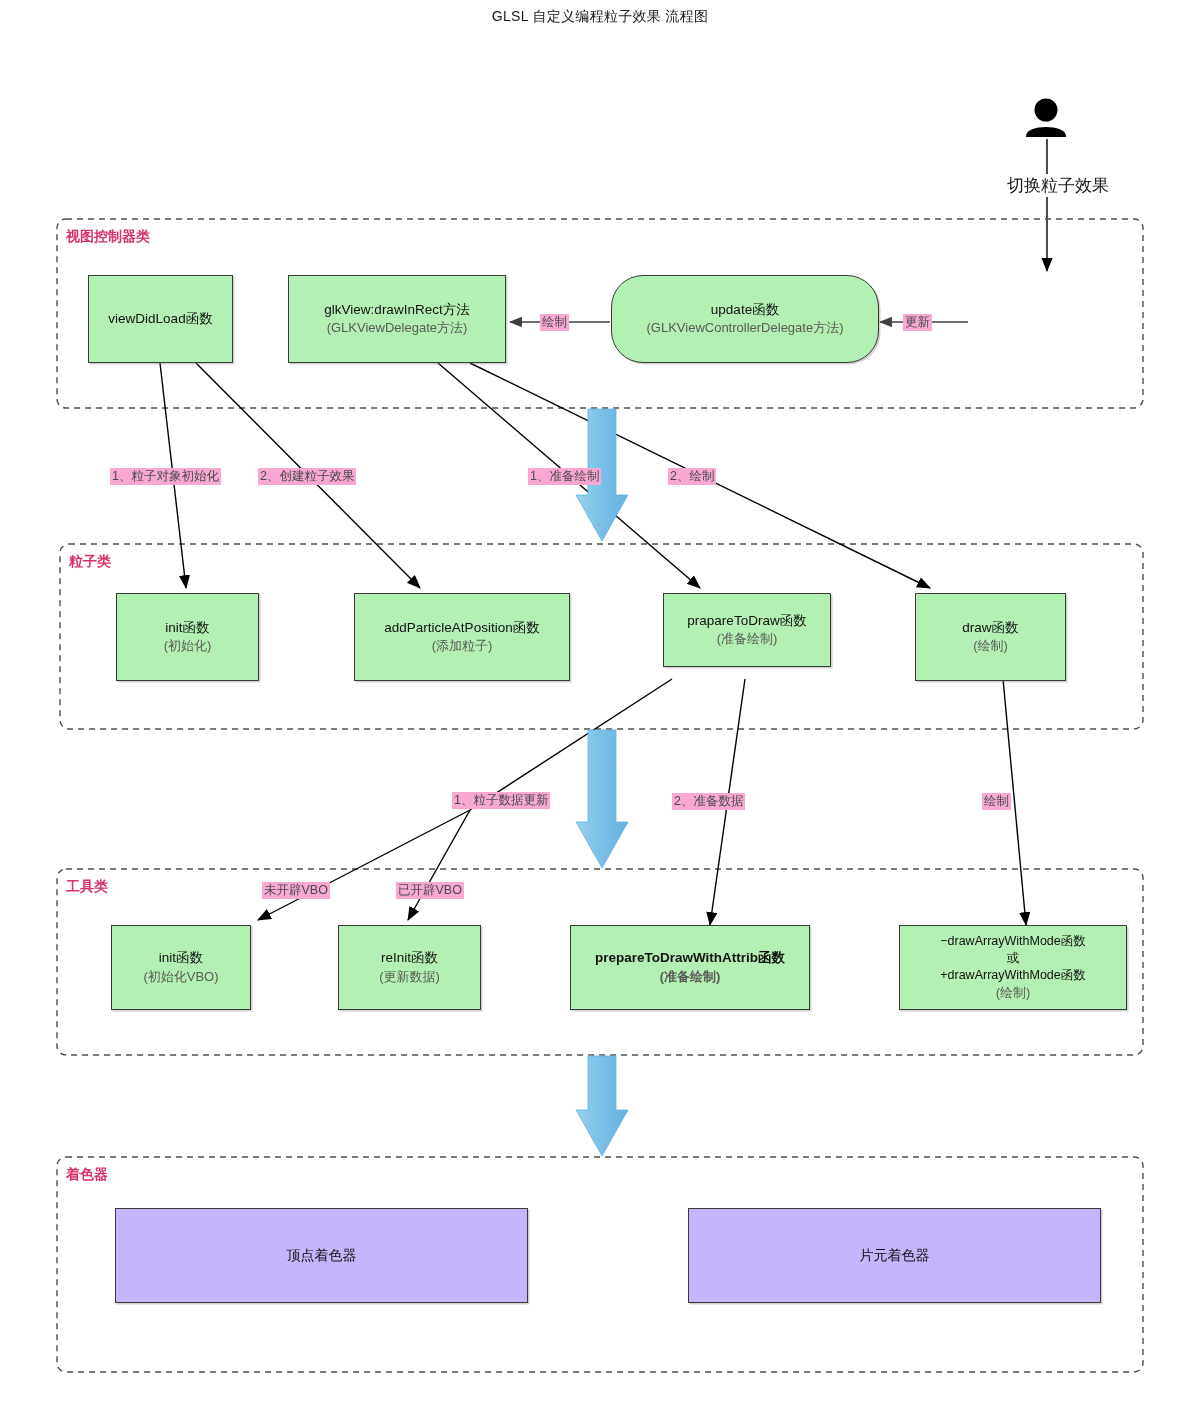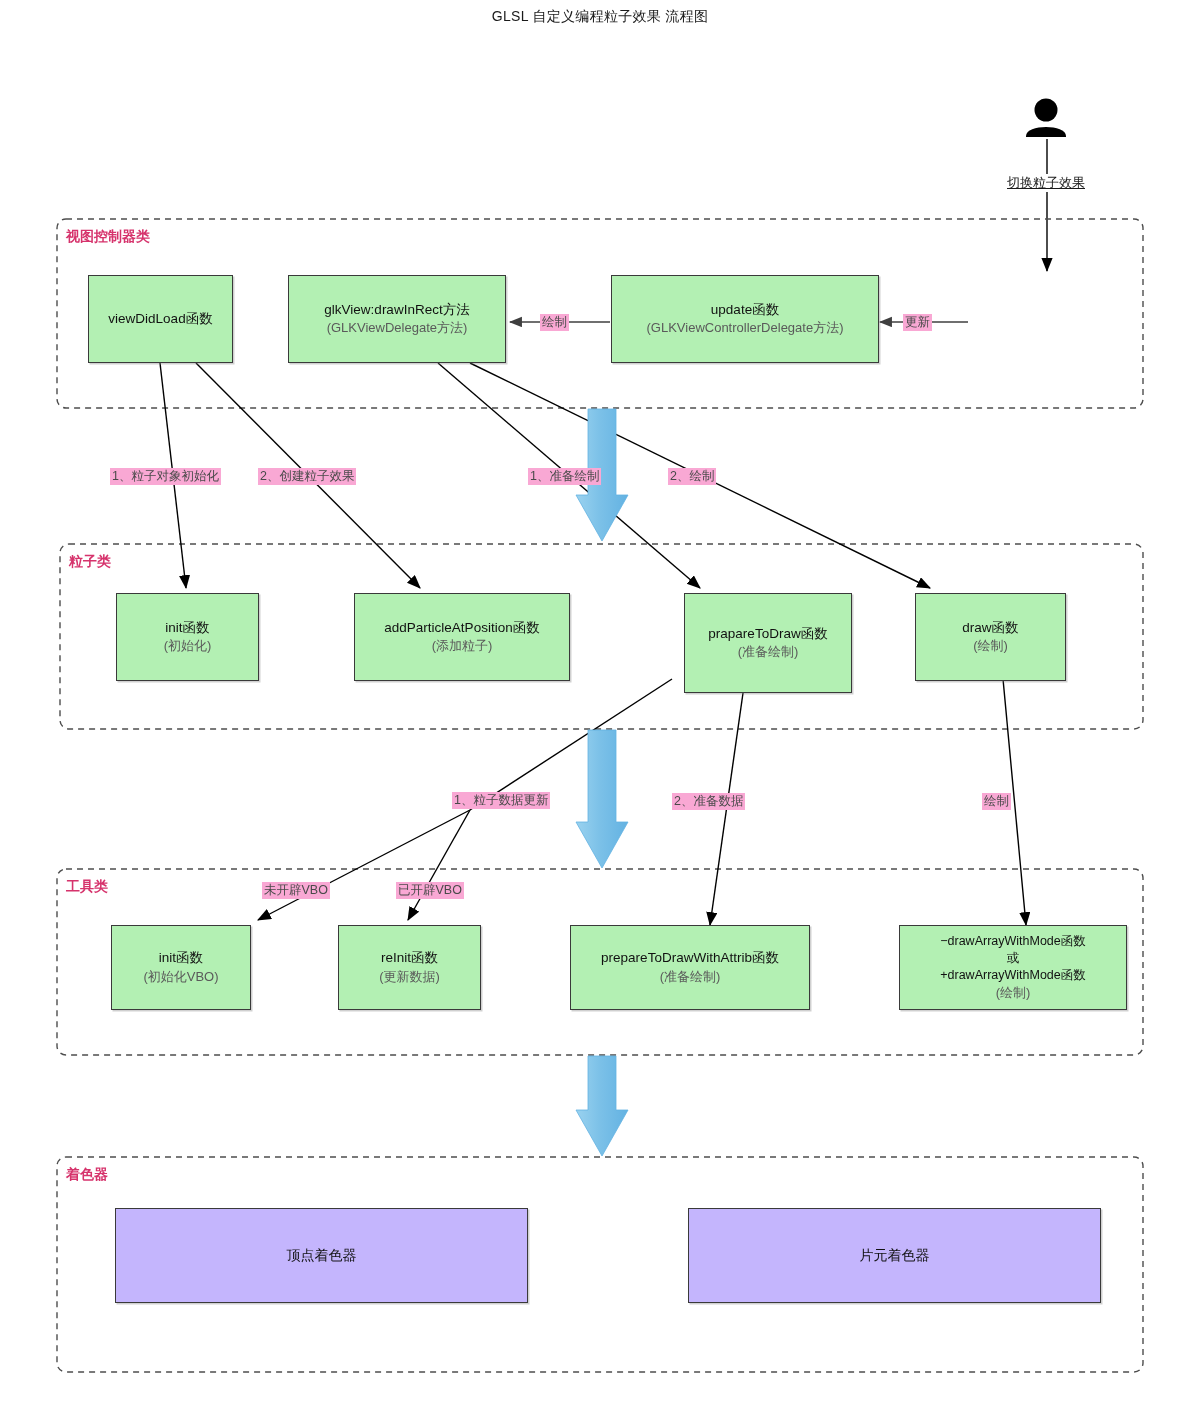--- a/index.html
+++ b/index.html
@@ -87,26 +87,25 @@
   .edge-label {
     position: absolute;
     font-size: 12.5px;
     color: #4a4a4a;
     white-space: nowrap;
     background: #f9a8d4;
     padding: 0 2px;
   }
   .actor-label {
     position: absolute;
-    font-size: 13px;
+    font-size: 17px;
     color: #1a1a1a;
     white-space: nowrap;
     background: #ffffff;
     padding: 0 3px;
-    text-decoration: underline;
   }
 </style>
 </head>
 <body>
 
 <div id="diagram-root">
 
   <div class="page-title">GLSL 自定义编程粒子效果 流程图</div>
 
   <svg id="canvas" viewBox="0 0 1200 1419">
@@ -174,21 +173,21 @@
 
   <div class="node green" style="left:88px; top:275px; width:145px; height:88px;">
     <div class="t1">viewDidLoad函数</div>
   </div>
 
   <div class="node green" style="left:288px; top:275px; width:218px; height:88px;">
     <div class="t1">glkView:drawInRect方法</div>
     <div class="t2">(GLKViewDelegate方法)</div>
   </div>
 
-  <div class="node green" style="left:611px; top:275px; width:268px; height:88px;">
+  <div class="node green" style="left:611px; top:275px; width:268px; height:88px;border-radius:32px;">
     <div class="t1">update函数</div>
     <div class="t2">(GLKViewControllerDelegate方法)</div>
   </div>
 
 
   <div class="edge-label" style="left:540px; top:314px;">绘制</div>
   <div class="edge-label" style="left:903px; top:314px;">更新</div>
 
   <div class="edge-label" style="left:110px; top:468px;">1、粒子对象初始化</div>
   <div class="edge-label" style="left:258px; top:468px;">2、创建粒子效果</div>
@@ -198,21 +197,21 @@
   <div class="node green" style="left:116px; top:593px; width:143px; height:88px;">
     <div class="t1">init函数</div>
     <div class="t2">(初始化)</div>
   </div>
 
   <div class="node green" style="left:354px; top:593px; width:216px; height:88px;">
     <div class="t1">addParticleAtPosition函数</div>
     <div class="t2">(添加粒子)</div>
   </div>
 
-  <div class="node green" style="left:663px; top:593px; width:168px; height:100px;margin-left:21px;">
+  <div class="node green" style="left:663px; top:593px; width:168px; height:74px;">
     <div class="t1">prapareToDraw函数</div>
     <div class="t2">(准备绘制)</div>
   </div>
 
   <div class="node green" style="left:915px; top:593px; width:151px; height:88px;">
     <div class="t1">draw函数</div>
     <div class="t2">(绘制)</div>
   </div>
 
   <div class="edge-label" style="left:452px; top:764px;margin-top:28px;">1、粒子数据更新</div>
@@ -224,21 +223,21 @@
   <div class="node green" style="left:111px; top:925px; width:140px; height:85px;">
     <div class="t1">init函数</div>
     <div class="t2">(初始化VBO)</div>
   </div>
 
   <div class="node green" style="left:338px; top:925px; width:143px; height:85px;align-items:center;">
     <div class="t1">reInit函数</div>
     <div class="t2">(更新数据)</div>
   </div>
 
-  <div class="node green" style="left:570px; top:925px; width:240px; height:85px;">
+  <div class="node green" style="left:570px; top:925px; width:240px; height:85px;font-weight:bold;">
     <div class="t1">prepareToDrawWithAttrib函数</div>
     <div class="t2">(准备绘制)</div>
   </div>
 
   <div class="node green" style="left:899px; top:925px; width:228px; height:85px;">
     <div class="t-small">−drawArrayWithMode函数</div>
     <div class="t-small">或</div>
     <div class="t-small">+drawArrayWithMode函数</div>
     <div class="t2">(绘制)</div>
   </div>

